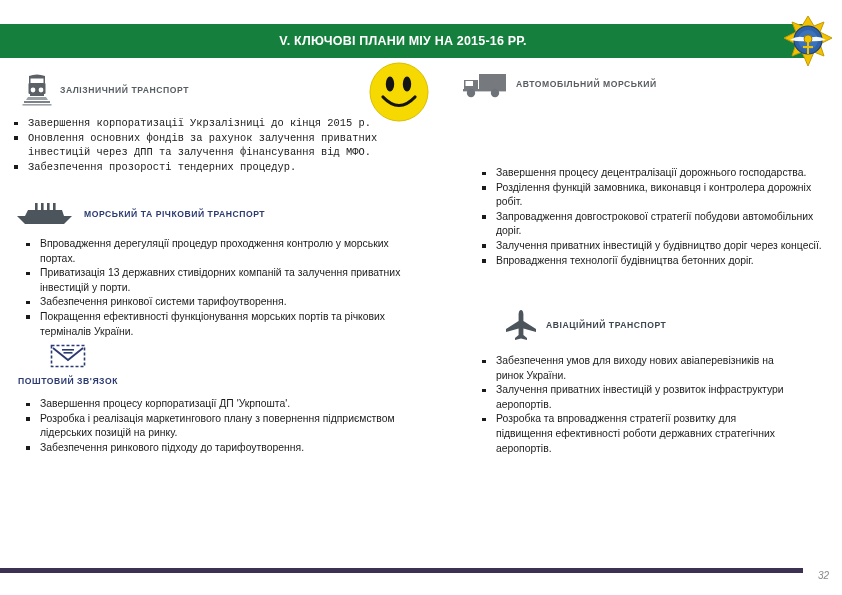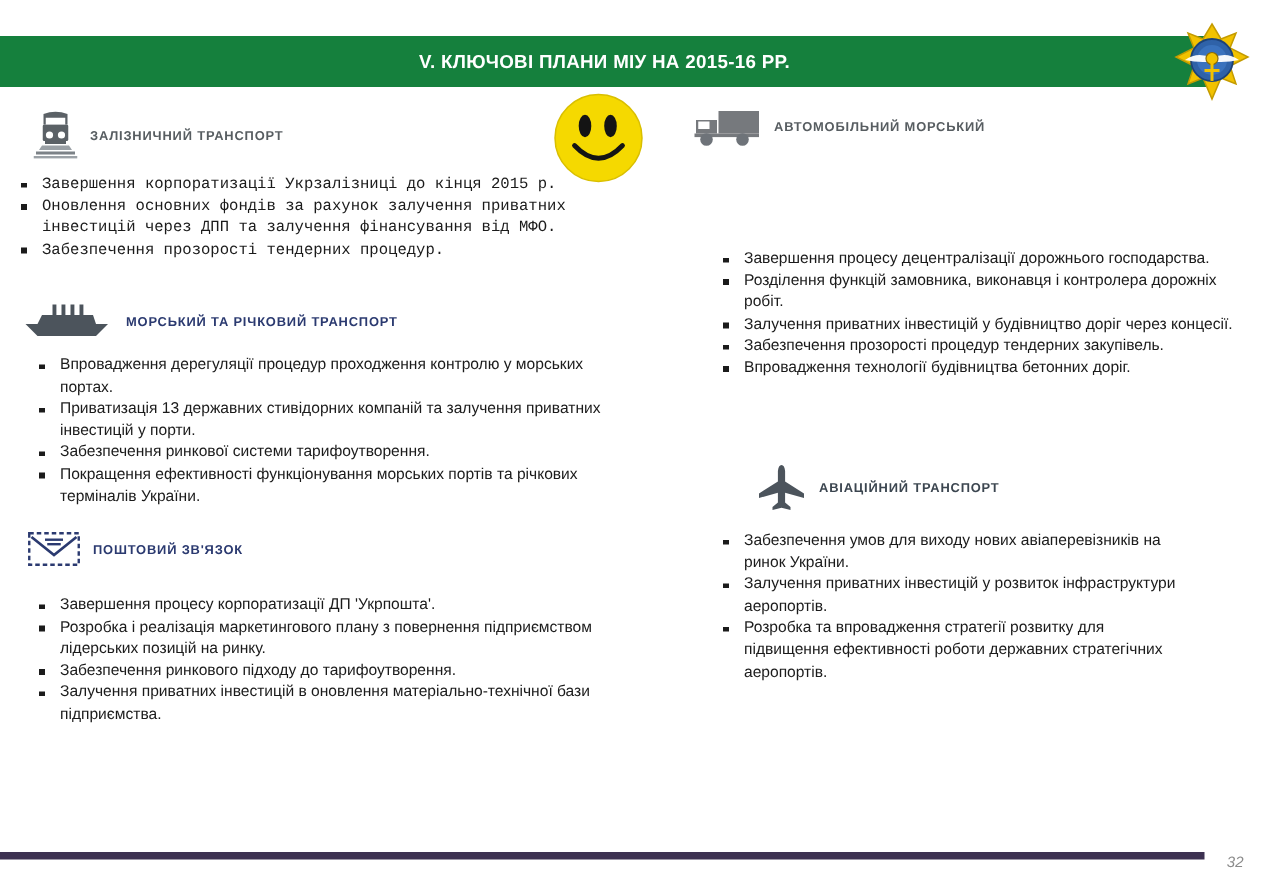--- a/index.html
+++ b/index.html
@@ -105,21 +105,21 @@
     background: #1b1b1b;
   }
 
   
   #sec-rail-head { position: absolute; left: 22px; top: 8px; text-align: center; }
   #sec-rail-list { position: absolute; left: 6px; top: 50px; width: 400px; font-family: Liberation Mono, monospace; }
 
   #sec-sea-head  { position: absolute; left: 14px; top: 136px; }
   #sec-sea-list  { position: absolute; left: 18px; top: 171px; width: 404px; }
 
-  #sec-post-head { position: absolute; left: 18px; top: 288px; }
+  #sec-post-head { position: absolute; left: 18px; top: 278px; flex-direction: column; }
   #sec-post-list { position: absolute; left: 18px; top: 331px; width: 404px; }
 
   
   #sec-road-list { position: absolute; left: 12px; top: 62px; width: 350px; margin-top: 38px; }
   #sec-avia-head { position: absolute; left: 42px; top: 242px; }
   #sec-avia-list { position: absolute; left: 12px; top: 288px; width: 320px; }
 
   
   #sec-road-head { position: absolute; left: 462px; top: 70px; }
   #smiley { position: absolute; left: 362px; top: 62px; }
@@ -243,33 +243,32 @@
           <rect x="12" y="5" width="12" height="1.6" fill="#2b3a70"></rect>
           <rect x="13.5" y="8" width="9" height="1.6" fill="#2b3a70"></rect>
         </svg>
       </span>
       <span class="sec-label navy">ПОШТОВИЙ ЗВ'ЯЗОК</span>
     </div>
     <ul id="sec-post-list" class="bullets">
       <li>Завершення процесу корпоратизації ДП 'Укрпошта'.</li>
       <li>Розробка і реалізація маркетингового плану з повернення підприємством лідерських позицій на ринку.</li>
       <li>Забезпечення ринкового підходу до тарифоутворення.</li>
-      <li>Залучення приватних інвестицій в оновлення матеріально-технічної бази підприємства.</li>
     </ul>
   </div>
 
 </div>
 
 <div id="col-right">
 
   <ul id="sec-road-list" class="bullets">
     <li>Завершення процесу децентралізації дорожнього господарства.</li>
     <li>Розділення функцій замовника, виконавця і контролера дорожніх робіт.</li>
+    <li>Запровадження довгострокової стратегії побудови автомобільних доріг.</li>
     <li>Залучення приватних інвестицій у будівництво доріг через концесії.</li>
-    <li>Забезпечення прозоростi процедур тендерних закупівель.</li>
     <li>Впровадження технології будівництва бетонних доріг.</li>
   </ul>
 
   <div class="section">
     <div id="sec-avia-head" class="sec-head">
       <span class="sec-icon">
         <svg viewBox="0 0 34 34" width="34" height="34" aria-hidden="true">
           <path d="M17 2 Q19 2 19.4 6 L19.4 13 L32 21 L32 24 L19.4 20.5 L19.4 27 L23 30 L23 32 L17 30.5 L11 32 L11 30 L14.6 27 L14.6 20.5 L2 24 L2 21 L14.6 13 L14.6 6 Q15 2 17 2 Z" fill="#4c545c"></path>
         </svg>
       </span>

